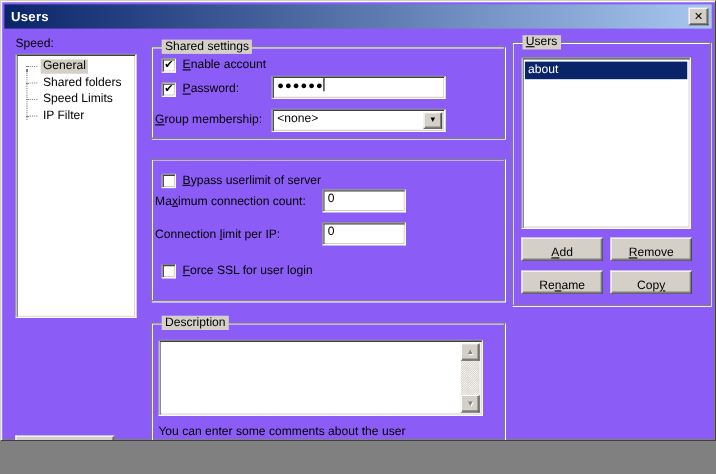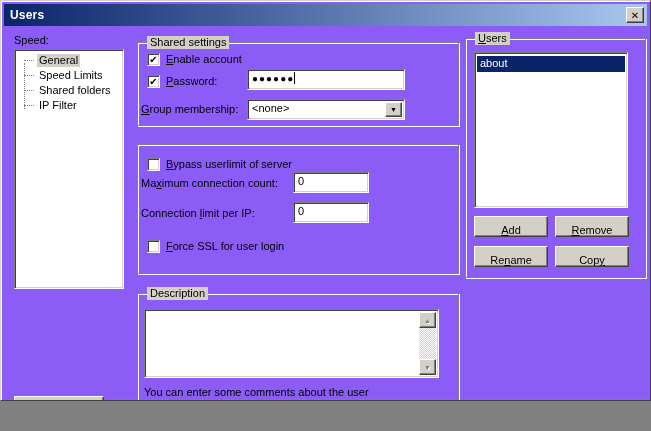--- a/index.html
+++ b/index.html
@@ -136,25 +136,25 @@
   <div class="page-label lbl">Speed:</div>
   <div class="tree sunken">
     <div class="tree-inner">
       <div class="tree-vline"></div>
       <div class="tree-row selected">
         <span class="tree-stub"></span>
         <span class="tree-text">General</span>
       </div>
       <div class="tree-row">
         <span class="tree-stub"></span>
+        <span class="tree-text">Shared folders</span>
+      </div>
+      <div class="tree-row">
+        <span class="tree-stub"></span>
         <span class="tree-text">Speed Limits</span>
-      </div>
-      <div class="tree-row">
-        <span class="tree-stub"></span>
-        <span class="tree-text">Shared folders</span>
       </div>
       <div class="tree-row">
         <span class="tree-stub"></span>
         <span class="tree-text">IP Filter</span>
       </div>
     </div>
   </div>
 
   <div class="btn cancel-btn">
       <span>Cancel</span>

